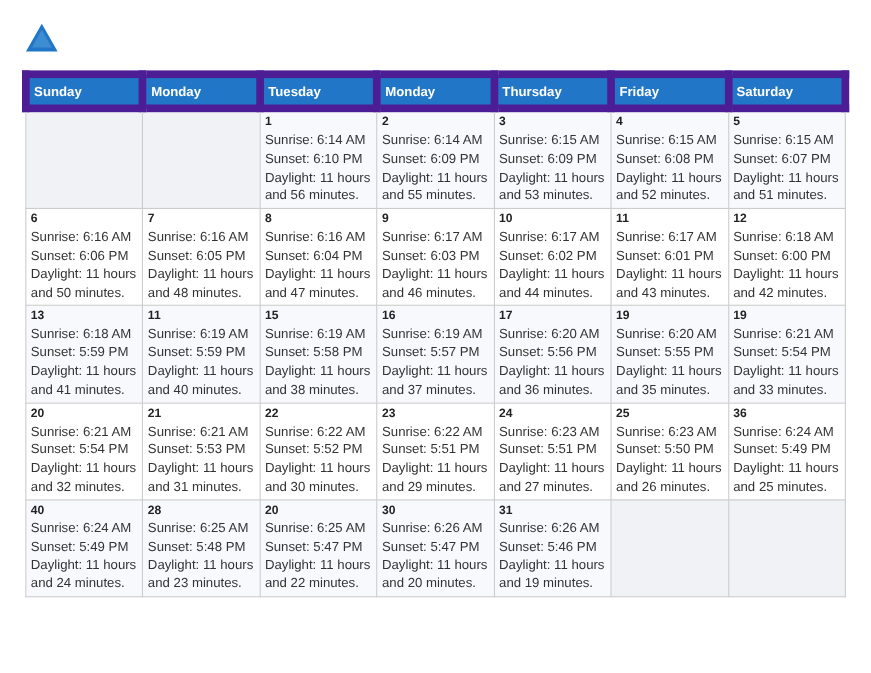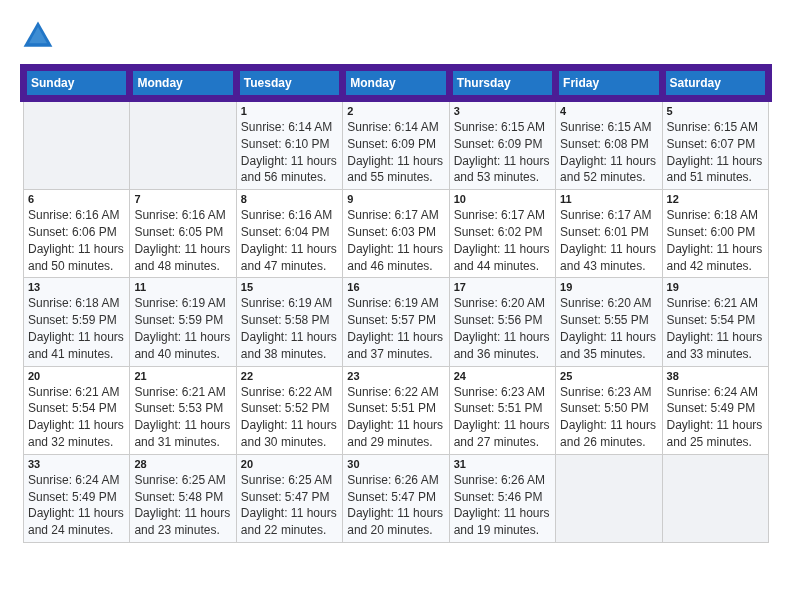--- a/index.html
+++ b/index.html
@@ -292,29 +292,29 @@
 Sunset: 5:51 PM
 Daylight: 11 hours and 27 minutes.</div>
           </td>
           <td>
             <span class="day-num">25</span>
             <div class="day-info" style="white-space: pre-line;">Sunrise: 6:23 AM
 Sunset: 5:50 PM
 Daylight: 11 hours and 26 minutes.</div>
           </td>
           <td>
-            <span class="day-num">38</span>
+            <span class="day-num">36</span>
             <div class="day-info" style="white-space: pre-line;">Sunrise: 6:24 AM
 Sunset: 5:49 PM
 Daylight: 11 hours and 25 minutes.</div>
           </td>
         </tr>
         <tr>
           <td>
-            <span class="day-num">33</span>
+            <span class="day-num">40</span>
             <div class="day-info" style="white-space: pre-line;">Sunrise: 6:24 AM
 Sunset: 5:49 PM
 Daylight: 11 hours and 24 minutes.</div>
           </td>
           <td>
             <span class="day-num">28</span>
             <div class="day-info" style="white-space: pre-line;">Sunrise: 6:25 AM
 Sunset: 5:48 PM
 Daylight: 11 hours and 23 minutes.</div>
           </td>

